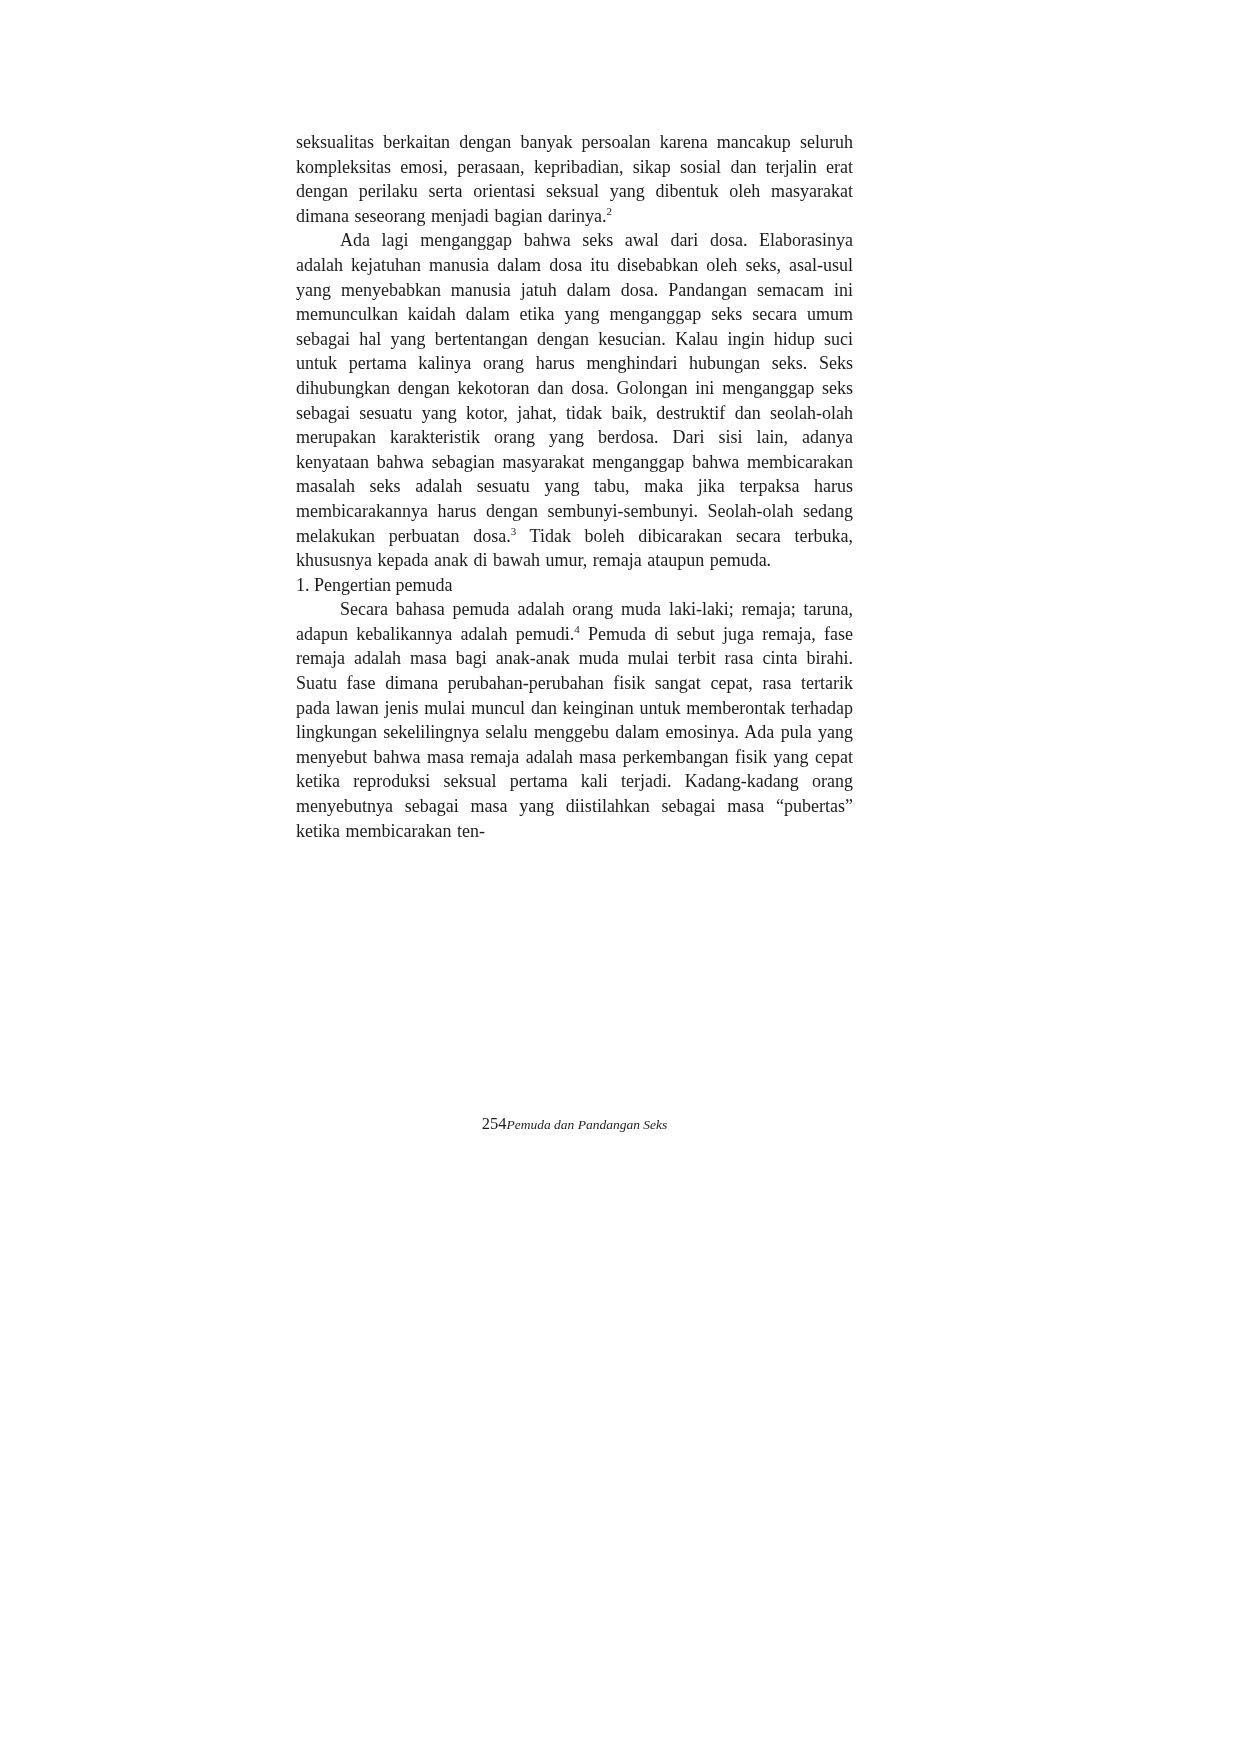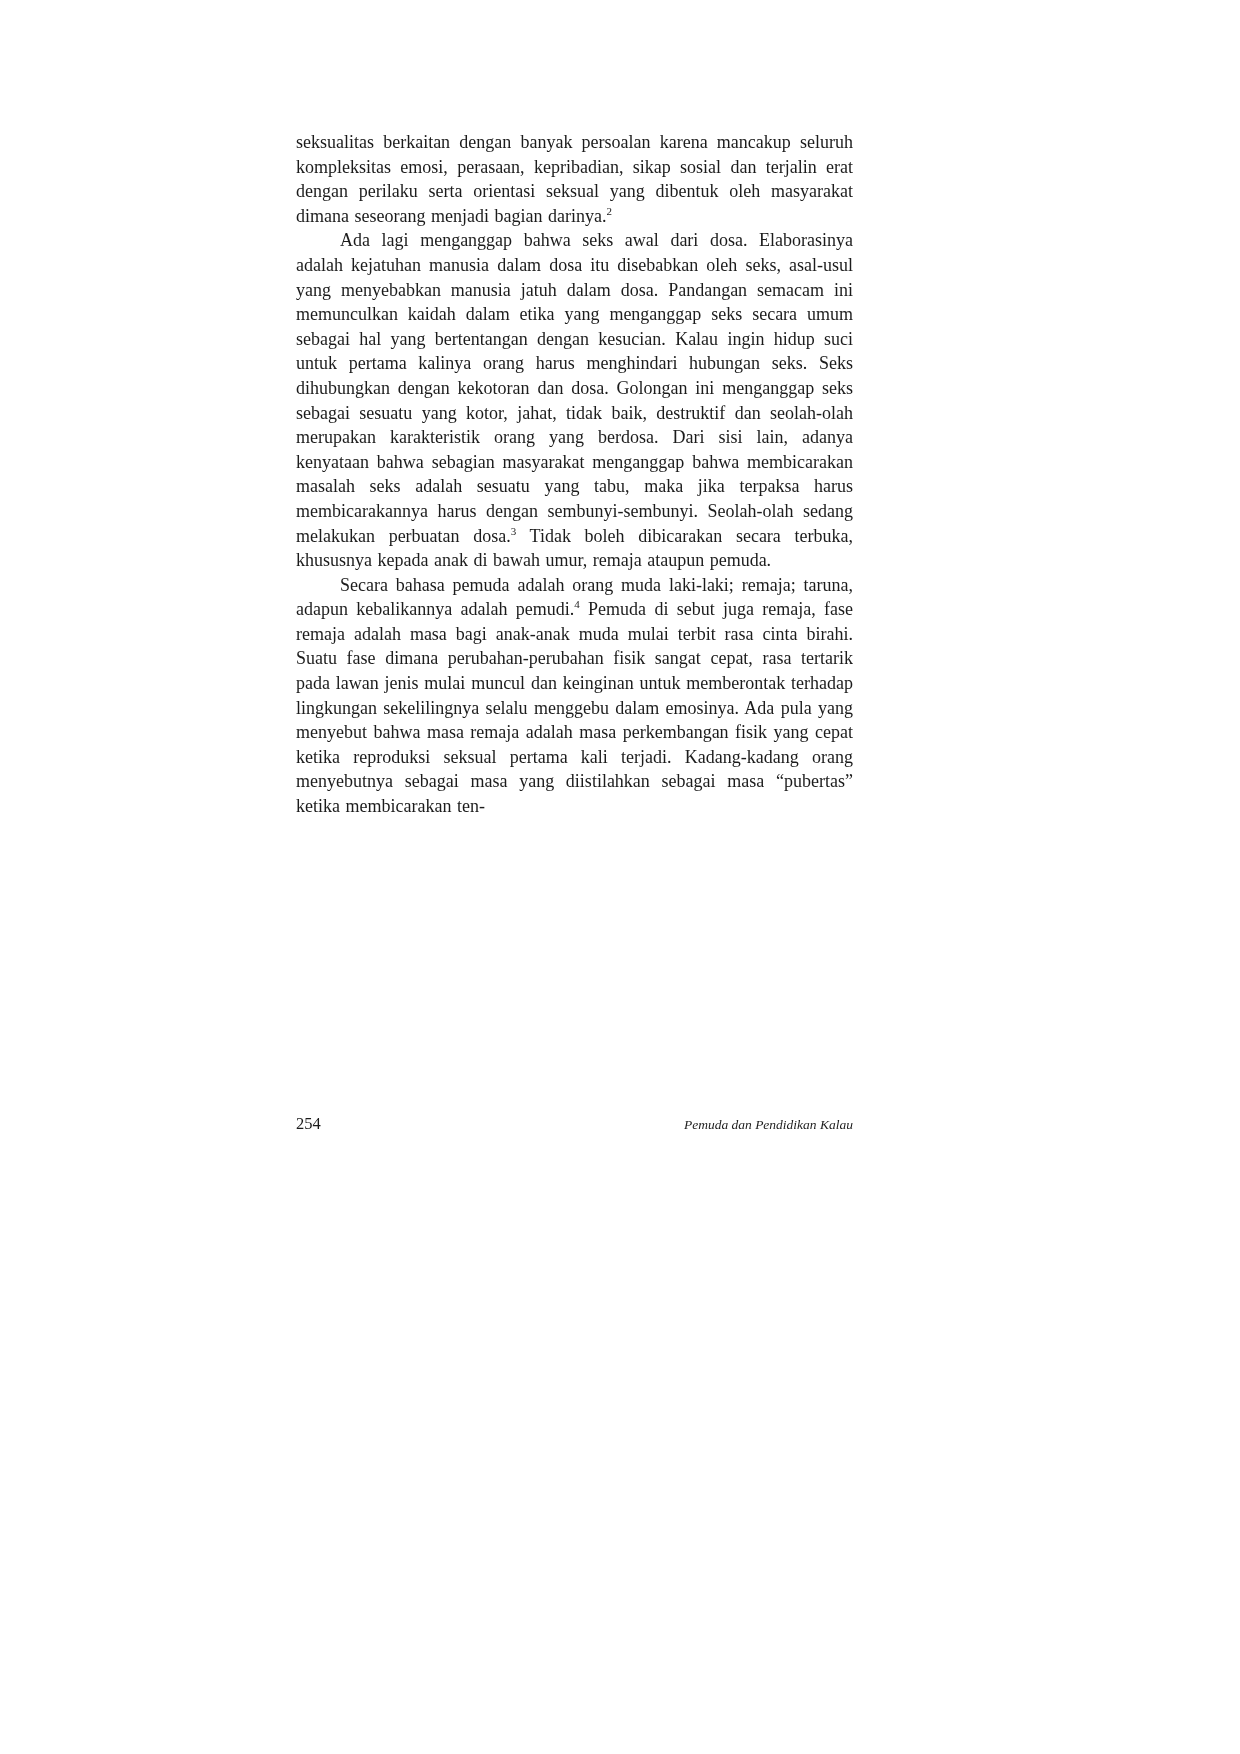--- a/index.html
+++ b/index.html
@@ -56,21 +56,21 @@
     font-size: 18px;
     line-height: 24.6px;
     text-align: left;
   }
   .footer {
     position: absolute;
     left: 290px;
     top: 1114px;
     width: 557px;
     display: flex;
-    justify-content: space-between;
+    justify-content: center;
     align-items: baseline;
   }
   .page-number {
     font-size: 16.5px;
   }
   .running-title {
     font-size: 13.5px;
     font-style: italic;
   }
 </style>
@@ -80,23 +80,24 @@
 <div class="sheet">
 
   <div class="text-block">
 
     <p class="para"><span>seksualitas berkaitan dengan banyak persoalan karena mancakup seluruh kompleksitas emosi, perasaan, kepribadian, sikap sosial dan terjalin erat dengan perilaku serta orientasi seksual yang dibentuk oleh masyarakat dimana seseorang menjadi bagian darinya.</span><sup class="fn">2</sup></p>
 
     <p class="para indent"><span>Ada lagi menganggap bahwa seks awal dari dosa. Elaborasinya adalah kejatuhan manusia dalam dosa itu disebabkan oleh seks, asal-usul yang menyebabkan manusia jatuh dalam dosa. Pandangan semacam ini memunculkan kaidah dalam etika yang menganggap seks secara umum sebagai hal yang bertentangan dengan kesucian. Kalau ingin hidup suci untuk pertama kalinya orang harus menghindari hubungan seks. Seks dihubungkan dengan kekotoran dan dosa. Golongan ini menganggap seks sebagai sesuatu yang kotor, jahat, tidak baik, destruktif dan seolah-olah merupakan karakteristik orang yang berdosa. Dari sisi lain, adanya kenyataan bahwa sebagian masyarakat menganggap bahwa membicarakan masalah seks adalah sesuatu yang tabu, maka jika terpaksa harus membicarakannya harus dengan sembunyi-sembunyi. Seolah-olah sedang melakukan perbuatan dosa.</span><sup class="fn">3</sup><span> Tidak boleh dibicarakan secara terbuka, khususnya kepada anak di bawah umur, remaja ataupun pemuda.</span></p>
 
 
 
+    <p class="subheading">1. Pengertian pemuda</p>
 
     <p class="para indent"><span>Secara bahasa pemuda adalah orang muda laki-laki; remaja; taruna, adapun kebalikannya adalah pemudi.</span><sup class="fn">4</sup><span> Pemuda di sebut juga remaja, fase remaja adalah masa bagi anak-anak muda mulai terbit rasa cinta birahi. Suatu fase dimana perubahan-perubahan fisik sangat cepat, rasa tertarik pada lawan jenis mulai muncul dan keinginan untuk memberontak terhadap lingkungan sekelilingnya selalu menggebu dalam emosinya. Ada pula yang menyebut bahwa masa remaja adalah masa perkembangan fisik yang cepat ketika reproduksi seksual pertama kali terjadi. Kadang-kadang orang menyebutnya sebagai masa yang diistilahkan sebagai masa “pubertas” ketika membicarakan ten-</span></p>
 
   </div>
 
   <div class="footer">
     <span class="page-number">254</span>
-    <span class="running-title">Pemuda dan Pendidikan Kalau</span>
+    <span class="running-title">Pemuda dan Pandangan Seks</span>
   </div>
 
 </div>
 
 </body></html>

